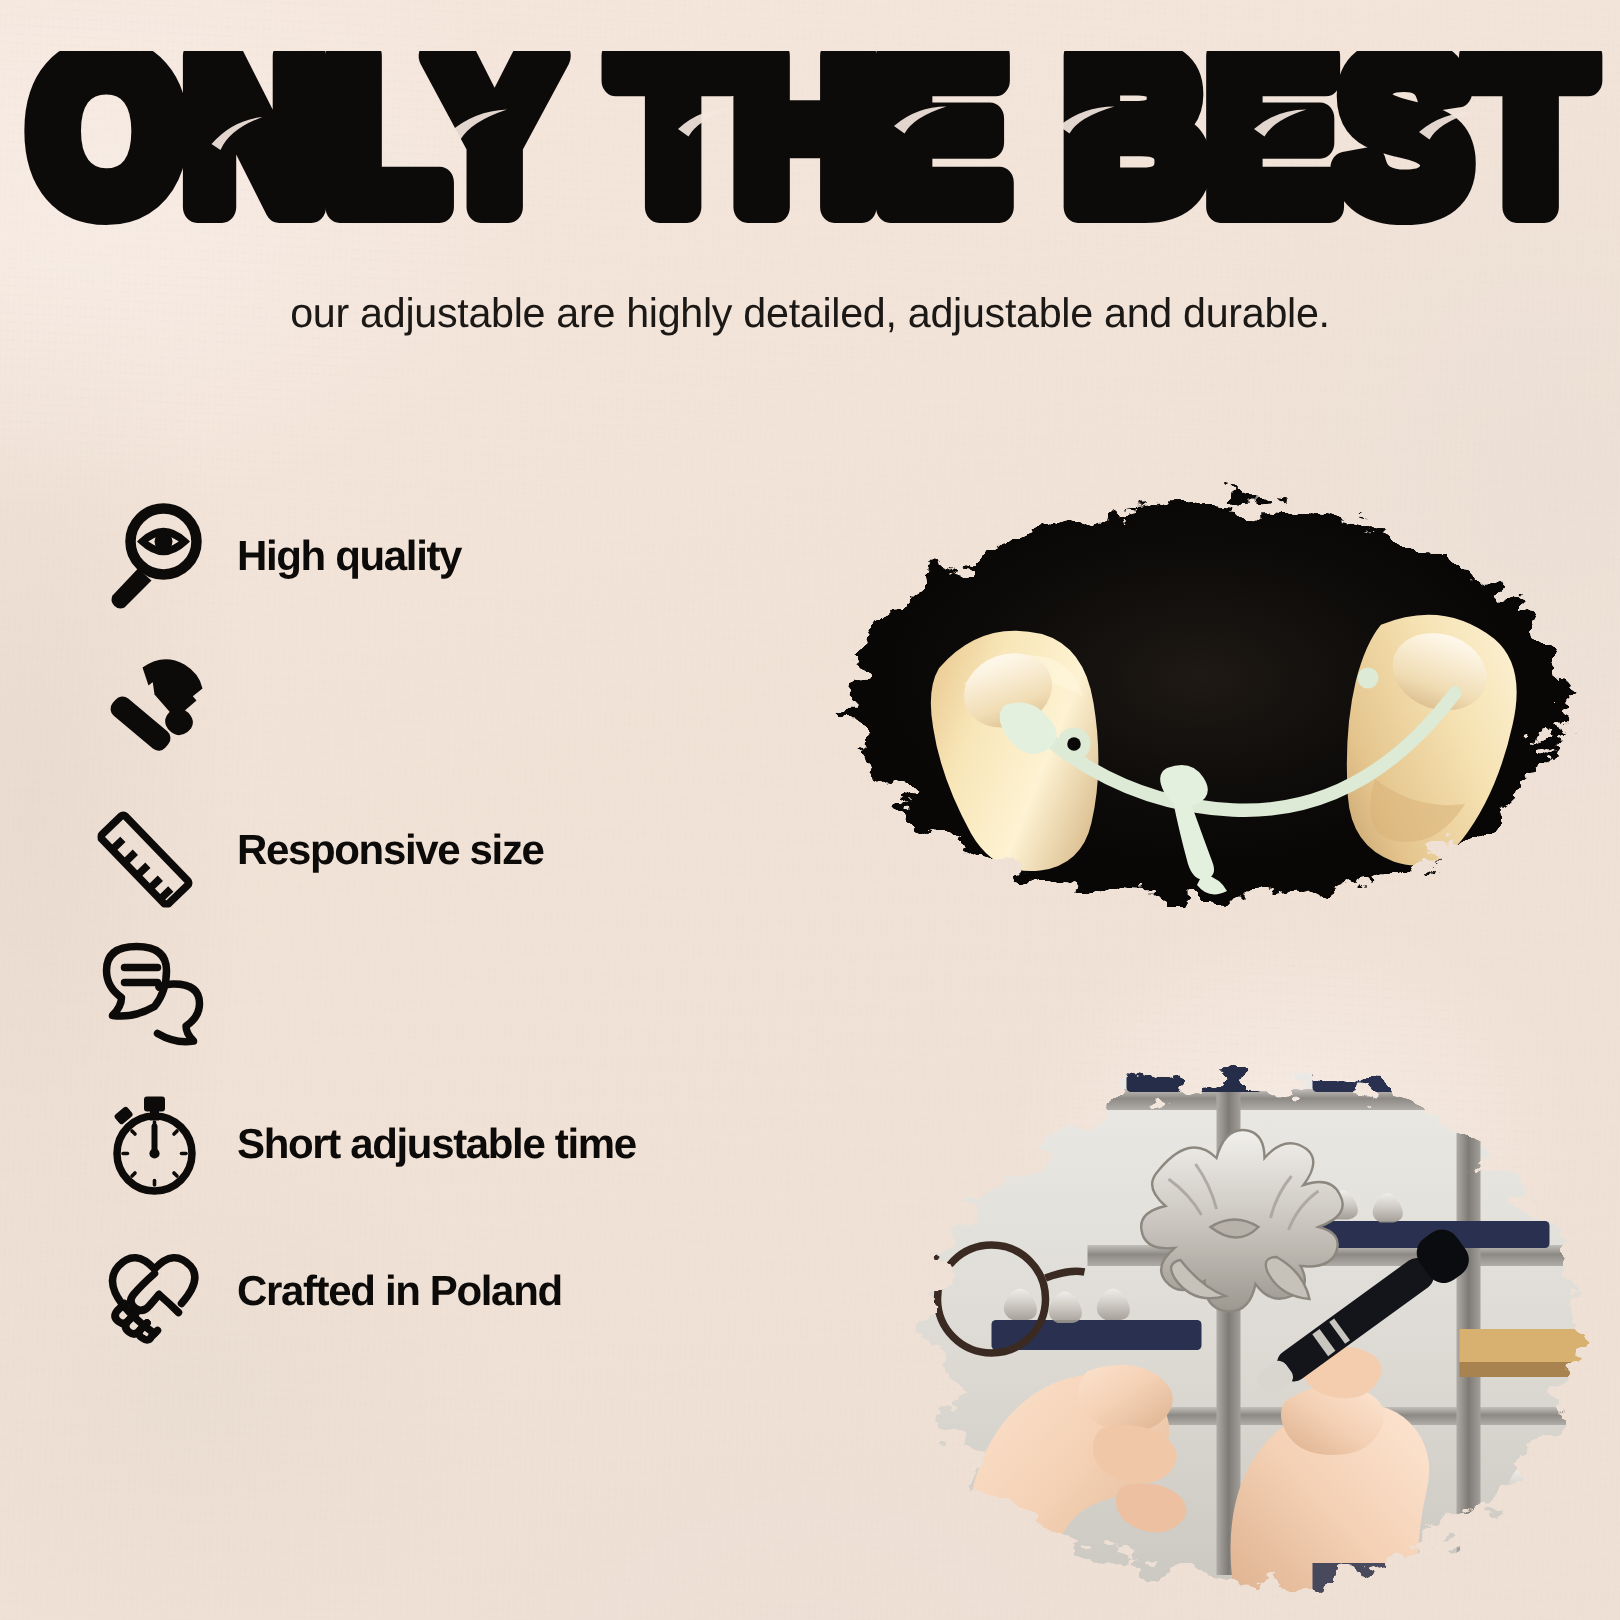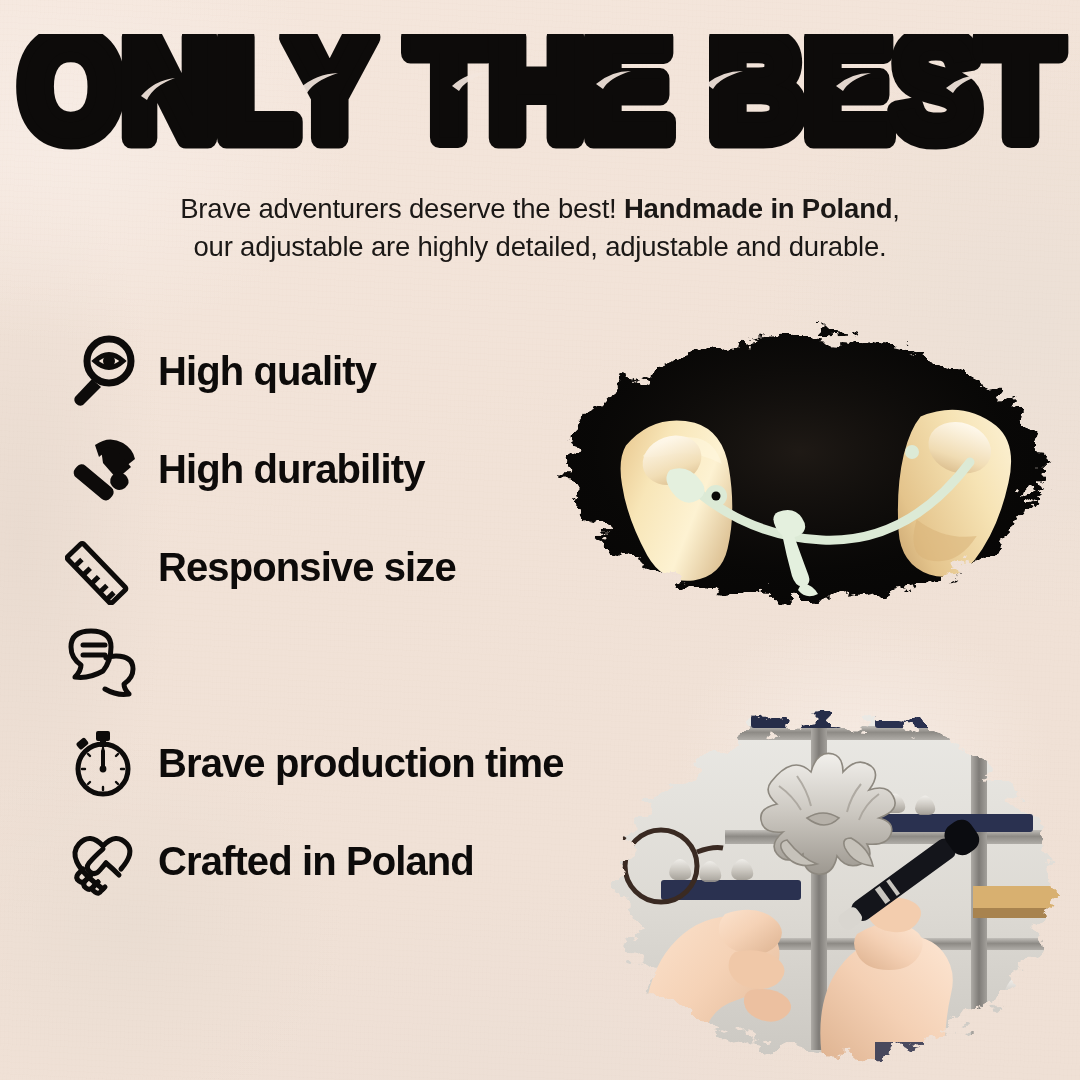--- a/index.html
+++ b/index.html
@@ -78,21 +78,21 @@
   }
   .feature .ico {
     width:82px; min-width:82px;
     height:82px;
     display:flex; align-items:center; justify-content:center;
     color:#0d0b0a;
   }
   .feature .ico svg { display:block; }
   .feature .label {
     margin-left:14px;
-    font-size:40px;
+    font-size:28px;
     font-weight:bold;
     letter-spacing:-0.9px;
     color:#0d0b0a;
     white-space:nowrap;
   }
 
   
   .photo { position:absolute; z-index:7; }
 
   #photo-top  { left:520px; top:300px;  width:560px; height:330px; }
@@ -149,23 +149,20 @@
         <path d="M452 52 q15 -14 36 -14 q-23 8 -29 19 z"></path>
         <path d="M596 50 q15 -13 35 -13 q-22 7 -28 18 z"></path>
         <path d="M706 50 q16 -13 37 -13 q-24 7 -30 18 z"></path>
         <path d="M836 52 q15 -13 35 -13 q-22 7 -28 18 z"></path>
         <path d="M946 54 q15 -13 35 -13 q-22 7 -28 18 z"></path>
       </g>
     </svg>
   </div>
 
   <div id="subtitle">
-    <div>
-      <span>Brave adventurers deserve the best! </span><b>Handmade in Poland</b><span>,</span>
-    </div>
     <div>our adjustable are highly detailed, adjustable and durable.</div>
   </div>
 
   <div class="photo" id="photo-top">
     <svg width="560" height="330" viewBox="0 0 560 330" aria-hidden="true">
       <g mask="url(#mask-top)">
 
         <rect x="0" y="0" width="560" height="330" fill="#070605"></rect>
         <rect x="0" y="0" width="560" height="330" fill="url(#topglow)"></rect>
         <defs>
@@ -239,21 +236,20 @@
       <span class="ico">
         <svg width="76" height="76" viewBox="0 0 76 76">
           <g fill="#0d0b0a">
             <path d="M30 14 q14 -10 28 -2 q10 6 12 16 l-10 8 q-4 -10 -12 -13 q-8 -3 -14 3 z"></path>
             <path d="M36 18 q10 -4 18 4 l12 14 -14 12 -14 -16 z"></path>
             <path d="M50 42 q8 -2 12 4 q4 6 -2 11 q-7 5 -13 -2 q-5 -7 3 -13 z"></path>
             <rect x="6" y="44" width="46" height="15" rx="6" transform="rotate(40 29 51)"></rect>
           </g>
         </svg>
       </span>
-      <span class="label">High durability</span>
     </div>
 
     <div class="feature">
       <span class="ico">
         <svg width="76" height="76" viewBox="0 0 76 76">
           <g transform="rotate(-44 38 38)" fill="none" stroke="#0d0b0a" stroke-width="5" stroke-linejoin="round">
             <rect x="18" y="6" width="22" height="64" rx="2"></rect>
             <path d="M18 18 h10 M18 30 h10 M18 42 h10 M18 54 h10 M18 64 h10"></path>
           </g>
         </svg>
@@ -287,21 +283,21 @@
               <path d="M59 44 h-3"></path>
               <path d="M38 65 v-3"></path>
               <path d="M17 44 h3"></path>
             <path d="M53 29 l-2 2"></path>
               <path d="M53 59 l-2 -2"></path>
               <path d="M23 59 l2 -2"></path>
               <path d="M23 29 l2 2"></path>
           </g>
         </svg>
       </span>
-      <span class="label">Brave production time</span>
+      <span class="label">Short adjustable time</span>
     </div>
 
     <div class="feature">
       <span class="ico">
         <svg width="76" height="76" viewBox="0 0 76 76">
           <g fill="none" stroke="#0d0b0a" stroke-width="5" stroke-linejoin="round" stroke-linecap="round">
             <path d="M38 66 C 8 44 6 30 14 21 q11 -12 24 2 q13 -14 24 -2 q8 9 -6 25"></path>
             <path d="M38 26 q-9 8 -14 14 q-4 5 1 9 q5 4 10 -2 l6 -7"></path>
             <path d="M41 40 q7 6 13 12"></path>
             <path d="M18 46 l-5 5 q-3 4 1 7 q4 3 7 -1 l5 -5"></path>

